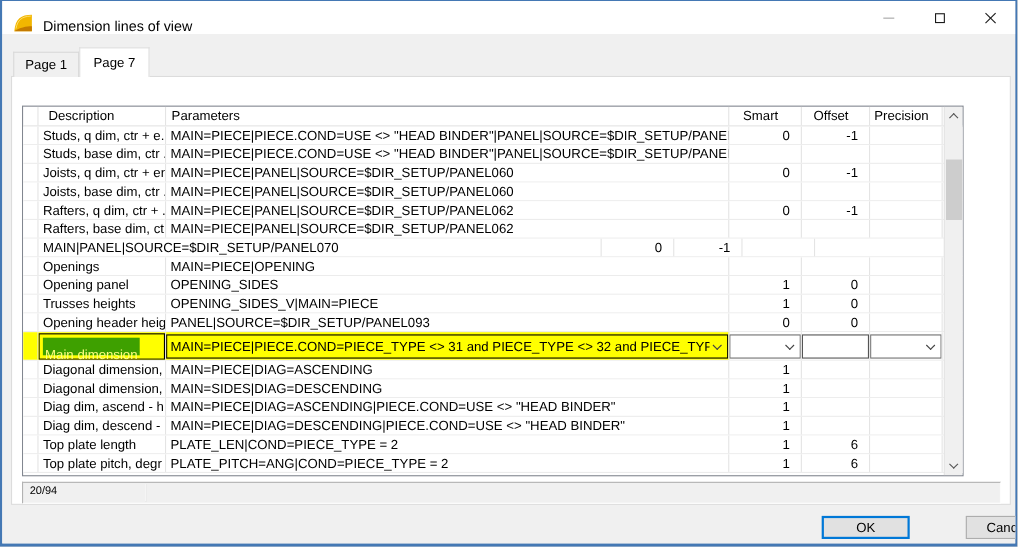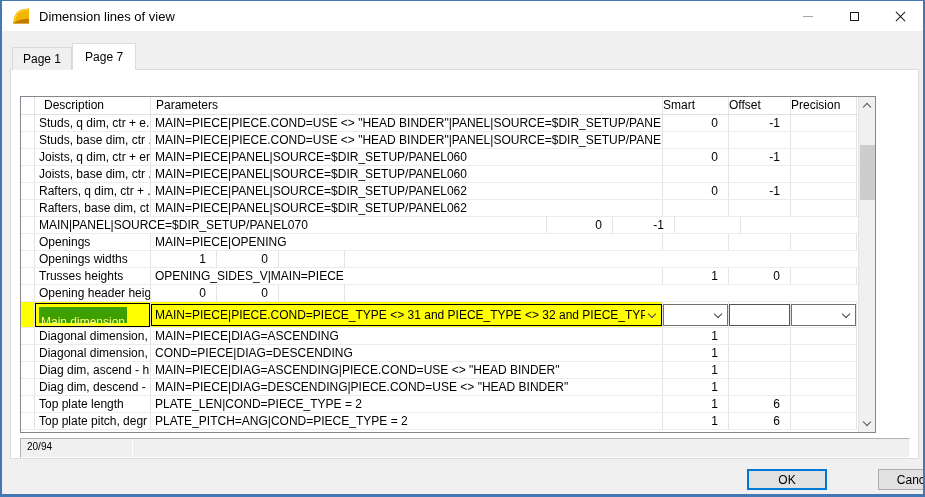--- a/index.html
+++ b/index.html
@@ -6,21 +6,21 @@
     --accent:#4478b4; --hl:#ffff00; --sel:#3ea000; --okb:#0078d7;
   }
   *{margin:0;padding:0;box-sizing:border-box;cursor:default}
   html,body{background:#c8c8c8}
   .window{
     position:relative;width:925px;height:497px;background:#f0f0f0;
     border:solid var(--accent);border-width:1px 2px 3px;
     font-family:"Liberation Sans", sans-serif;color:#000;overflow:hidden;
   }
   
-  .titlebar{height:30px;background:#fff;display:flex;align-items:center}
+  .titlebar{height:30px;background:#fff;display:flex;align-items:flex-end}
   .app-icon{width:20px;height:20px;margin:0 8px 0 9px;flex:0 0 auto}
   .title{font-size:13px;white-space:nowrap}
   .caption{margin-left:auto;display:flex;height:100%}
   .cap-btn{width:46px;height:100%;display:flex;align-items:center;justify-content:center;background:#fff}
   .dash{width:10px;height:1px;background:#a6a6a6}
   .sq{width:9px;height:9px;border:1px solid #1a1a1a}
   .xic{position:relative;width:13px;height:13px}
   .xic::before,.xic::after{content:"";position:absolute;left:0;top:6px;width:13px;height:1px;background:#1a1a1a}
   .xic::before{transform:rotate(45deg)}.xic::after{transform:rotate(-45deg)}
   
@@ -31,21 +31,21 @@
   .tab.active{height:27px;background:#fff;border-color:#dcdcdc;padding:0 12px}
   .tabpage{position:absolute;left:8px;top:38px;width:909px;height:390px;background:#fff;
            border:1px solid #dcdcdc;z-index:1}
   
   .grid{position:absolute;left:18px;top:65px;width:856px;height:337px;background:#fff;
         border:1px solid #828790;font-size:12px;z-index:2;overflow:hidden}
   .gc{flex:0 0 auto;border-right:1px solid #e4e4e4;overflow:hidden;white-space:nowrap;height:100%}
   .c0{width:14px}.c1{width:116px}.c2{width:512px}.c3{width:66px}.c4{width:62px}.c5{width:66px}.c6{width:35px;border-right:none}
   .ghead{display:flex;width:871px;height:18px;line-height:17px;border-bottom:1px solid #e0e0e0}
   .h1{padding-left:9px}.h2{padding-left:5px}
-  .hnum{text-align:left;padding-right:8px}
+  .hnum{text-align:center;padding-right:8px}
   .gbody{position:absolute;left:0;top:18px;width:871px;bottom:0;overflow:hidden}
   .trow{display:flex;height:17px;line-height:16px;border-bottom:1px solid #ececec;background:#fff}
   .desc,.params{padding-left:4px}
   .num{text-align:right;padding-right:10px}
   
   .trow.editing{height:26px;line-height:24px}
   .editing .c0,.editing .c1,.editing .c2{background:var(--hl)}
   .p0{padding:0}
   .descedit{height:24px;margin-top:1px;border:1px solid #000;background:var(--hl);
             display:flex;align-items:center;padding-left:3px;width:100%}
@@ -187,38 +187,40 @@
             <div class="gc c0"></div>
             <div class="gc c1 desc">Openings</div>
             <div class="gc c2 params">MAIN=PIECE|OPENING</div>
             <div class="gc c3 num"></div>
             <div class="gc c4 num"></div>
             <div class="gc c5 num"></div>
             <div class="gc c6"></div>
           </div>
           <div class="trow">
             <div class="gc c0"></div>
-            <div class="gc c1 desc">Openings widths</div>
+            <div class="gc c1 desc">Opening panel</div>
+            <div class="gc c2 params">OPENING_SIDES</div>
             <div class="gc c3 num">1</div>
             <div class="gc c4 num">0</div>
             <div class="gc c5 num"></div>
             <div class="gc c6"></div>
           </div>
           <div class="trow">
             <div class="gc c0"></div>
             <div class="gc c1 desc">Trusses heights</div>
             <div class="gc c2 params">OPENING_SIDES_V|MAIN=PIECE</div>
             <div class="gc c3 num">1</div>
             <div class="gc c4 num">0</div>
             <div class="gc c5 num"></div>
             <div class="gc c6"></div>
           </div>
           <div class="trow">
             <div class="gc c0"></div>
             <div class="gc c1 desc">Opening header heig...</div>
+            <div class="gc c2 params">PANEL|SOURCE=$DIR_SETUP/PANEL093</div>
             <div class="gc c3 num">0</div>
             <div class="gc c4 num">0</div>
             <div class="gc c5 num"></div>
             <div class="gc c6"></div>
           </div>
           <div class="trow editing">
             <div class="gc c0"></div>
             <div class="gc c1 p0">
               <div class="descedit">
                 <div class="seltext">Main dimension</div>
@@ -252,21 +254,21 @@
             <div class="gc c1 desc">Diagonal dimension, ...</div>
             <div class="gc c2 params">MAIN=PIECE|DIAG=ASCENDING</div>
             <div class="gc c3 num">1</div>
             <div class="gc c4 num"></div>
             <div class="gc c5 num"></div>
             <div class="gc c6"></div>
           </div>
           <div class="trow">
             <div class="gc c0"></div>
             <div class="gc c1 desc">Diagonal dimension, ...</div>
-            <div class="gc c2 params">COND=PIECE|DIAG=DESCENDING</div>
+            <div class="gc c2 params">MAIN=SIDES|DIAG=DESCENDING</div>
             <div class="gc c3 num">1</div>
             <div class="gc c4 num"></div>
             <div class="gc c5 num"></div>
             <div class="gc c6"></div>
           </div>
           <div class="trow">
             <div class="gc c0"></div>
             <div class="gc c1 desc">Diag dim, ascend - h...</div>
             <div class="gc c2 params">MAIN=PIECE|DIAG=ASCENDING|PIECE.COND=USE &lt;&gt; "HEAD BINDER"</div>
             <div class="gc c3 num">1</div>

